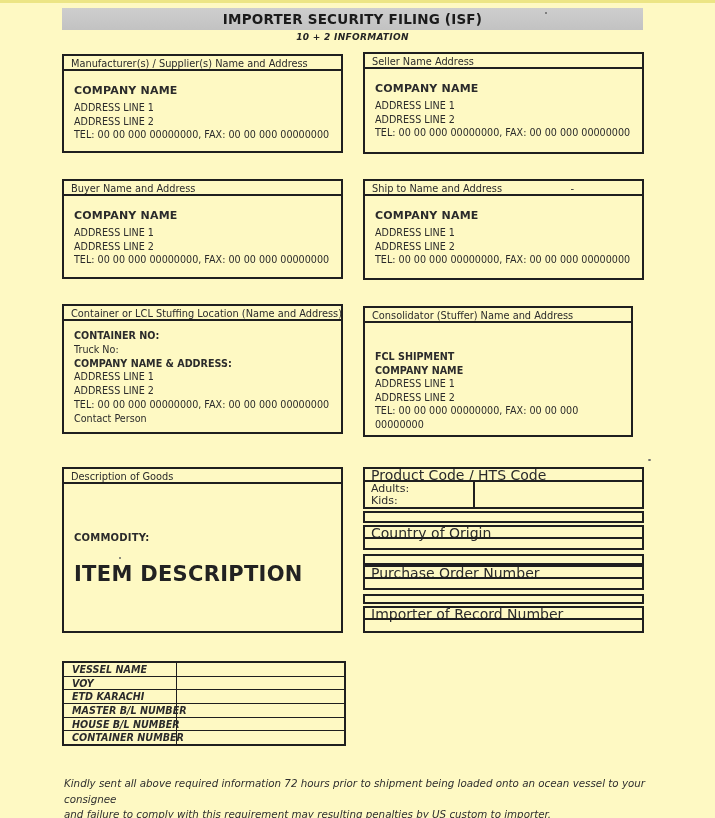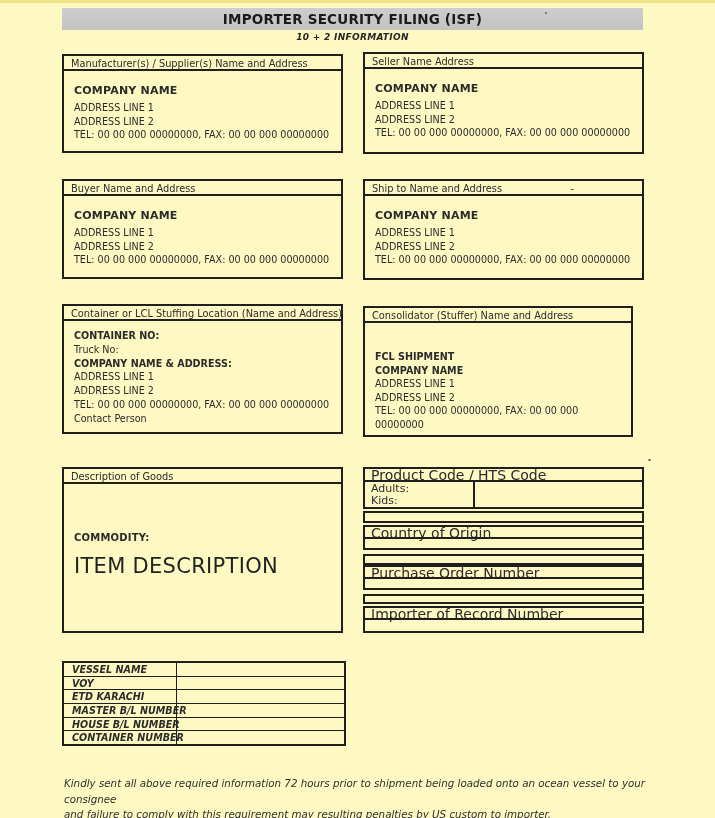--- a/index.html
+++ b/index.html
@@ -51,21 +51,21 @@
   #box-shipto       { left: 363px; top: 179px; width: 281px; height: 101px; }
   #box-stuffing     { left: 62px;  top: 304px; width: 281px; height: 130px; }
   #box-consolidator { left: 363px; top: 306px; width: 270px; height: 131px; }
   #box-goods        { left: 62px;  top: 467px; width: 281px; height: 166px; }
 
   #box-stuffing .abox-b { padding-top: 8px; }
   #box-stuffing .ln { line-height: 13.8px; }
   #box-consolidator .abox-b { padding-top: 27px; }
   #box-goods .abox-b { padding-top: 48px; }
   .commodity { font-size: 10px; font-weight: bold; letter-spacing: 0.2px; }
-  .item-desc { font-size: 21px; font-weight: normal; margin-top: 11px; letter-spacing: 0.3px; color: #222; }
+  .item-desc { font-size: 21px; font-weight: bold; margin-top: 19px; letter-spacing: 0.3px; color: #222; }
 
   .pc { position: absolute; left: 363px; top: 467px; width: 281px; height: 166px; }
   .pc-row { position: absolute; left: 0; right: 0; border: 2px solid #1f1f1f; }
   .pc-label { font-size: 14px; line-height: 10px; padding: 1px 6px; white-space: nowrap; }
   #pcr-hts     { top: 0;     height: 15px; }
   #pcr-adults  { top: 13px;  height: 29px; display: flex; }
   #pcr-b1      { top: 44px;  height: 12px; }
   #pcr-country { top: 58px;  height: 14px; }
   #pcr-b2      { top: 70px;  height: 13px; }
   #pcr-b3      { top: 87px;  height: 11px; }

